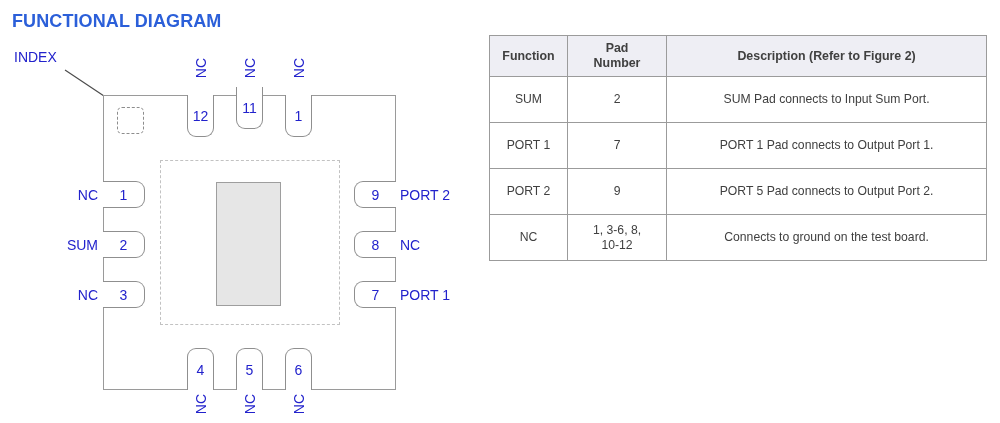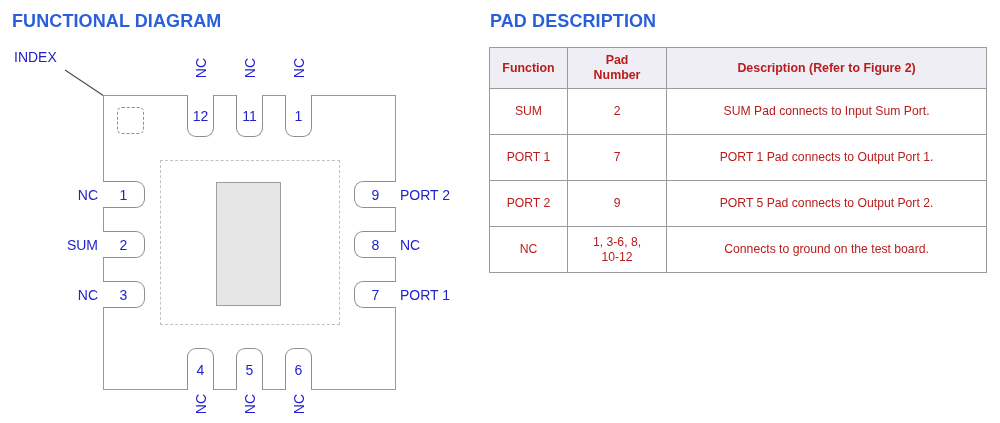--- a/index.html
+++ b/index.html
@@ -92,22 +92,21 @@
   #index-label { position: absolute; left: 14px; top: 49px; color:#2222cc; font-size: 14px; }
 
   
   #pad-table {
     position: absolute;
     left: 489px; top: 35px;
     width: 498px;
     border-collapse: collapse;
     table-layout: fixed;
     font-size: 12.2px;
-    color: #b91c1c;
-    margin-top: 12px;
+    color: #404040;
   }
   #pad-table th, #pad-table td {
     border: 1px solid #9b9b9b;
     text-align: center;
     vertical-align: middle;
     padding: 3px 4px;
     line-height: 1.18;
   }
   #pad-table thead th {
     background: #eeeef4;
@@ -183,21 +182,21 @@
     <div class="pad pad-h pad-right" style="left:354px; top:281px;">
       <span>7</span>
     </div>
     <div class="pad-label lbl-right" style="left:400px; top:287px;">PORT 1</div>
 
     <div class="pad pad-v pad-top" style="left:187px; top:95px;">
       <span>12</span>
     </div>
     <div class="pad-label vert" style="left:193px; top:58px;">NC</div>
 
-    <div class="pad pad-v pad-top" style="left:236px; top:95px;">
+    <div class="pad pad-v pad-top" style="left:236px; top:87px;">
       <span>11</span>
     </div>
     <div class="pad-label vert" style="left:242px; top:58px;">NC</div>
 
     <div class="pad pad-v pad-top" style="left:285px; top:95px;">
       <span>1</span>
     </div>
     <div class="pad-label vert" style="left:291px; top:58px;">NC</div>
 
     <div class="pad pad-v pad-bot" style="left:187px; top:348px;">
@@ -209,21 +208,20 @@
       <span>5</span>
     </div>
     <div class="pad-label vert" style="left:242px; top:394px;">NC</div>
 
     <div class="pad pad-v pad-bot" style="left:285px; top:348px;">
       <span>6</span>
     </div>
     <div class="pad-label vert" style="left:291px; top:394px;">NC</div>
   </div>
 
-  <div class="section-heading" id="heading-pad">PAD DESCRIPTION</div>
 
   <table id="pad-table">
     <thead>
       <tr>
         <th class="col-func cell-multiline">Function</th>
         <th class="col-pad cell-multiline">Pad
 Number</th>
         <th class="col-desc cell-multiline">Description (Refer to Figure 2)</th>
       </tr>
     </thead>

